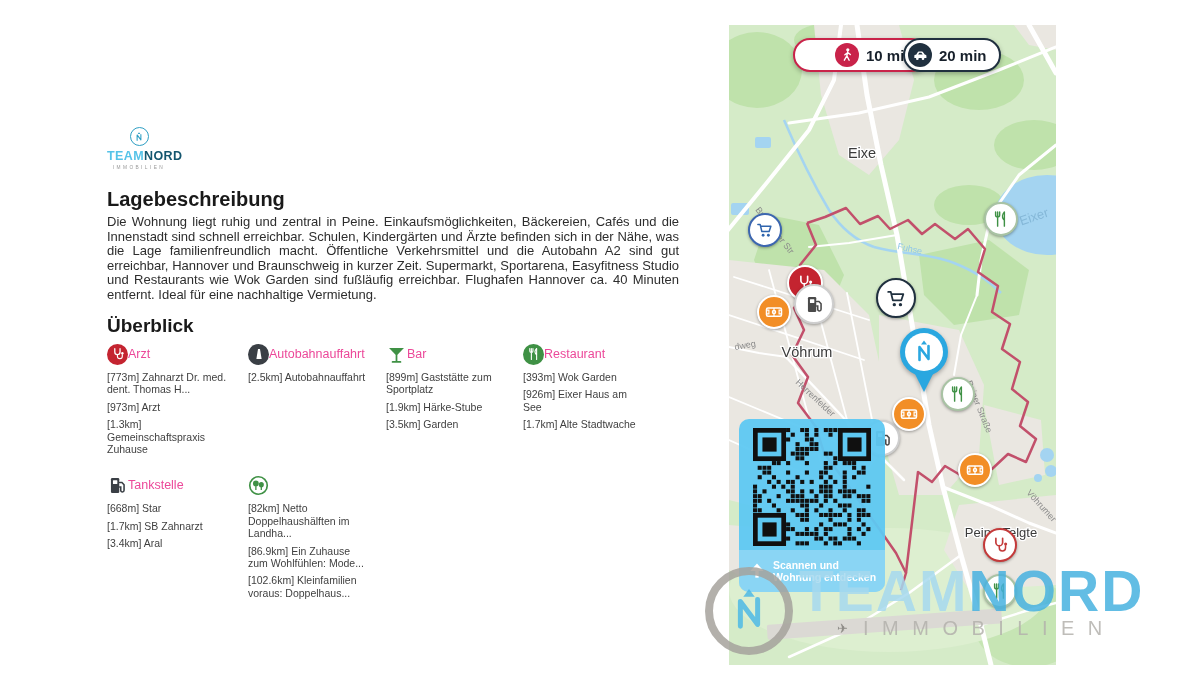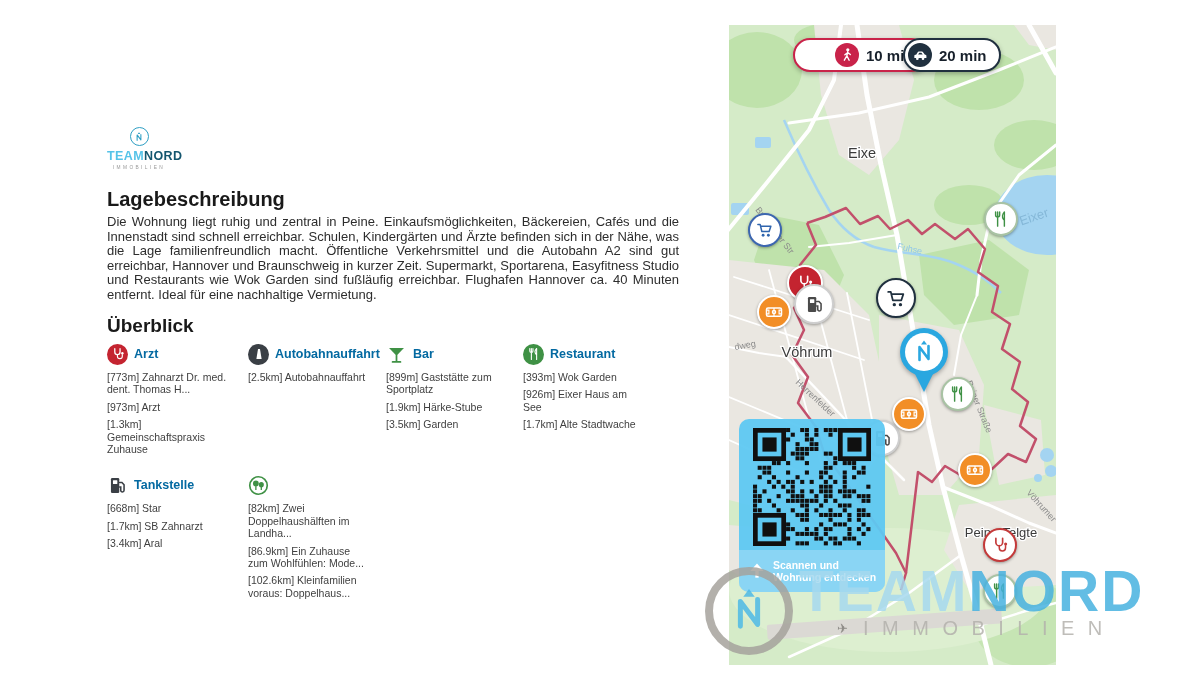--- a/index.html
+++ b/index.html
@@ -16,22 +16,22 @@
   .bt-nord{color:#14566f;font-weight:800;}
   .brand-sub{font-size:4.8px;letter-spacing:2.4px;color:#9a9a9a;margin-top:2px;}
 
   .page-title{position:absolute;left:107px;top:188px;margin:0;font-size:20px;font-weight:800;color:#191919;}
   .description{position:absolute;left:107px;top:215px;width:572px;margin:0;
                font-size:13px;line-height:14.6px;text-align:justify;color:#2d2d2d;}
   .overview-title{position:absolute;left:107px;top:315px;margin:0;font-size:19px;font-weight:800;color:#191919;}
 
   .overview-grid{position:absolute;left:107px;top:343px;width:562px;display:grid;
                  grid-template-columns:141px 138px 137px 128px;row-gap:14px;}
-  .cat-head{display:flex;align-items:center;gap:6px;font-size:12.5px;font-weight:700;
-            color:#0369a1;margin-bottom:6px;min-height:22px;}
+  .cat-head{display:flex;align-items:center;font-size:12.5px;font-weight:400;
+            color:#ec4899;margin-bottom:6px;min-height:22px;}
   .cat-item{font-size:10.5px;line-height:12.4px;color:#3f3f3f;margin-bottom:5px;padding-right:14px;}
   .cat-ic{width:21px;height:21px;flex:0 0 auto;display:flex;align-items:center;justify-content:center;box-sizing:border-box;}
   .cat-ic svg{width:100%;height:100%;}
   .cat-ic.round{border-radius:50%;color:#fff;padding:3.5px;}
   .bg-red{background:var(--red,#c42430);}
   .bg-dark{background:#3a3f45;}
   .bg-green{background:var(--green,#3f9145);}
   .ic-green{color:var(--green,#3f9145);}
   .ic-orange{color:var(--orange,#f28e26);}
   .ic-blue{color:var(--cart-blue,#2f64ad);}
@@ -232,21 +232,21 @@
     </div>
     <div class="cat">
       <div class="cat-head">
           <span class="cat-ic ic-green">
             <svg>
               <use href="#i-park"></use>
             </svg>
           </span>
           <span></span>
         </div>
-      <div class="cat-item">[82km] Zwei Doppelhaushälften im Landha...</div>
+      <div class="cat-item">[82km] Netto Doppelhaushälften im Landha...</div>
       <div class="cat-item">[86.9km] Ein Zuhause zum Wohlfühlen: Mode...</div>
       <div class="cat-item">[102.6km] Kleinfamilien voraus: Doppelhaus...</div>
     </div>
   </div>
 
   <div class="map">
     <svg class="map-svg" width="327" height="640" viewBox="0 0 327 640">
       <rect width="327" height="640" fill="#d5ebc8"></rect>
 
       <g fill="#bfe2ab">

